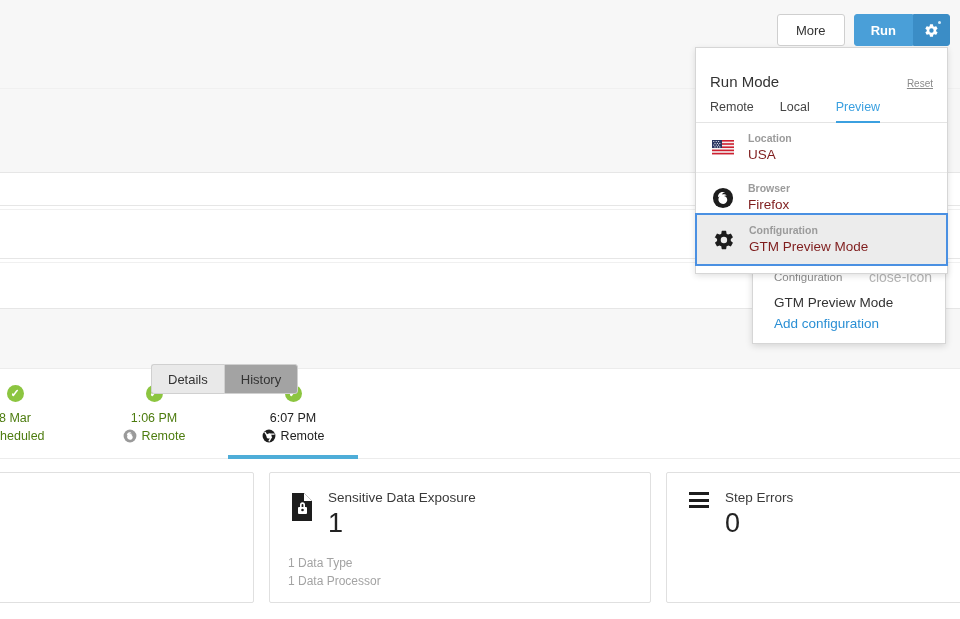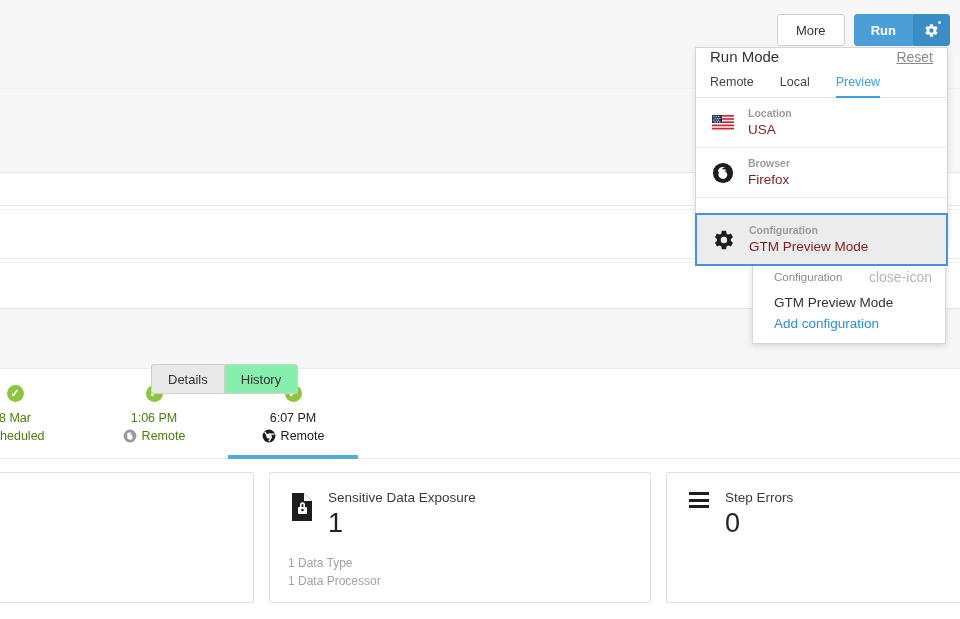--- a/index.html
+++ b/index.html
@@ -45,24 +45,24 @@
 
   
   .runmode-panel {
     position: absolute; top: 47px; left: 695px; width: 253px;
     background: #fff; border: 1px solid #d6d6d6;
     box-shadow: 0 2px 6px rgba(0,0,0,0.12);
     z-index: 30;
   }
   .runmode-head {
     display: flex; align-items: baseline; justify-content: space-between;
-    padding: 0 14px 10px 14px;
+    padding: 25px 14px 10px 14px;
   }
   .runmode-title { font-size: 15px; color: #333; }
-  .runmode-reset { font-size: 14px; color: #8a8a8a; text-decoration: underline; cursor: pointer; }
+  .runmode-reset { font-size: 10px; color: #8a8a8a; text-decoration: underline; cursor: pointer; }
 
   .runmode-tabs { display: flex; padding: 0 14px; border-bottom: 1px solid #e4e4e4; }
   .rm-tab {
     font-size: 12.5px; color: #444; padding: 0 0 7px 0; margin-right: 26px;
     cursor: pointer; border-bottom: 2px solid transparent; margin-bottom: -1px;
   }
   .rm-tab.active { color: #3ba0e0; border-bottom-color: #3ba0e0; }
 
   .rm-row {
     display: flex; align-items: center; gap: 12px;
@@ -95,21 +95,21 @@
   }
   .cfg-head-label { font-size: 11.5px; color: #8c8c8c; }
   .cfg-close { font-size: 14px; color: #b5b5b5; cursor: pointer; line-height: 1; }
   .cfg-item { font-size: 13.5px; color: #333; padding: 3px 21px 6px 21px; cursor: pointer; }
   .cfg-add { font-size: 13.5px; color: #2a8fd4; padding: 0 21px; cursor: pointer; }
 
   
   .seg { position: absolute; left: 151px; top: 330px; display: flex; z-index: 5; margin-top: 34px; }
   .seg-btn {
     font-size: 13px; color: #333; border: 1px solid #d0d0d0;
-    background: #86efac; padding: 0 16px; height: 30px;
+    background: #a3a3a3; padding: 0 16px; height: 30px;
     display: flex; align-items: center; cursor: pointer;
   }
   .seg-btn.active { background: #e9e9e9; }
   .seg-btn:first-child { border-radius: 3px 0 0 3px; border-right: none; }
   .seg-btn:last-child { border-radius: 0 3px 3px 0; }
 
   
   .timeline {
     position: absolute; left: 0; top: 368px; width: 960px; height: 92px;
     background: #fff; border-top: 1px solid #ececec;

